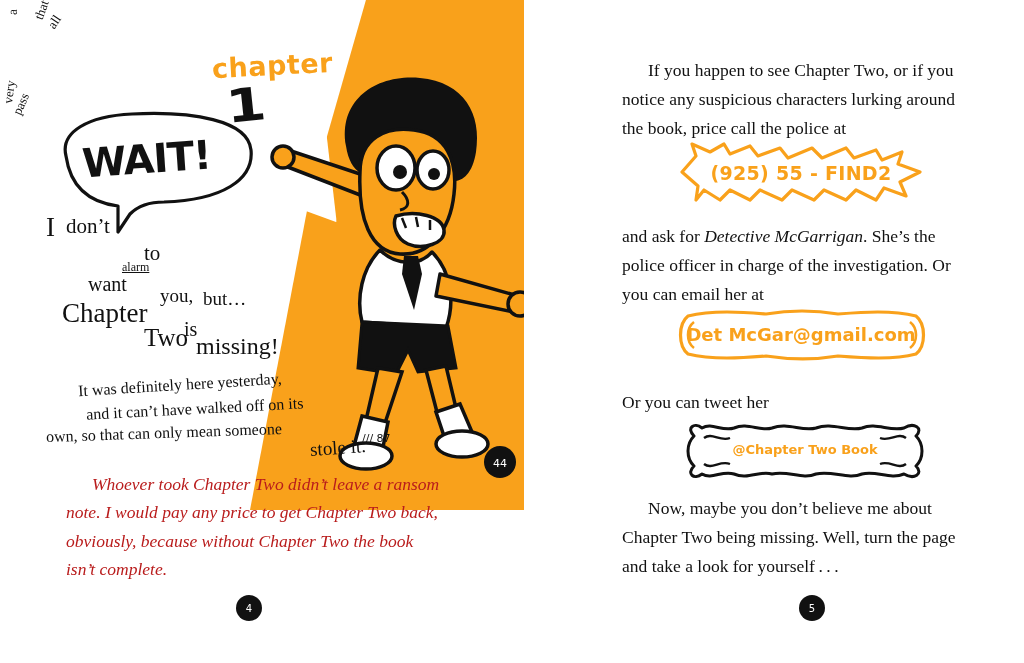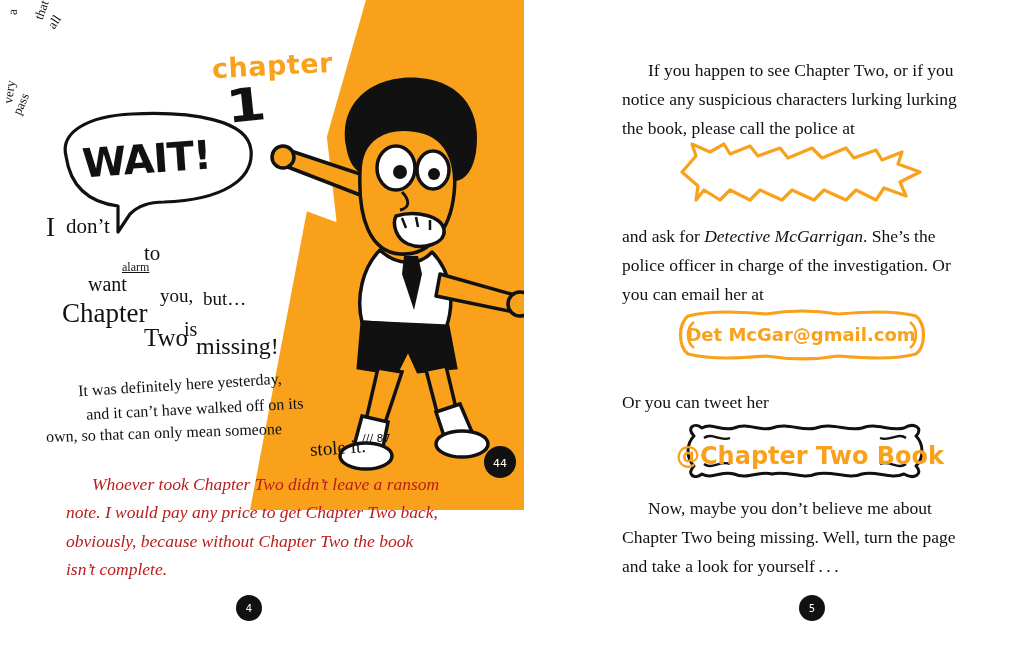--- a/index.html
+++ b/index.html
@@ -218,21 +218,21 @@
     position: absolute;
     width: 100%;
     text-align: center;
     font-family: "DejaVu Sans", sans-serif;
     font-weight: bold;
     color: #F9A11B;
     white-space: nowrap;
   }
   .sb-label { top: 20px; font-size: 19px; letter-spacing: 0.3px; }
   .rb-label { top: 16px; font-size: 18px; }
-  .fr-label { top: 22px; font-size: 24px; }
+  .fr-label { top: 22px; font-size: 13px; }
 
   em { font-style: italic; }
 
   
   .character { position:absolute; left:250px; top:60px; width:300px; height:440px; z-index:6; }
 </style>
 </head>
 <body>
 
 <div class="spread">
@@ -324,29 +324,30 @@
     <div class="scatter s-line3">own, so that can only  mean someone</div>
     <div class="scatter s-line4">stole it.</div>
 
     <div class="body-para-left">Whoever took Chapter Two didn’t leave a ransom note. I would pay any price to get Chapter Two back, obviously, because without Chapter Two the book isn’t complete.</div>
 
     <div class="page-num page-num-left">4</div>
   </div>
 
   <div class="page page-right">
 
-    <div class="r-para p1 indent">If you happen to see Chapter Two, or if you notice any suspicious characters lurking lurking the book, please call the police at</div>
+    <div class="r-para p1 indent">If you happen to see Chapter Two, or if you notice any suspicious characters lurking around the book, price call the police at</div>
 
     <div class="starburst">
       <svg width="250" height="62" viewBox="0 0 250 62">
         <path d="M6,30 L20,14 L16,2 L34,10 L48,2 L54,12 L74,4 L82,14 L104,6 L112,16 L136,6 L146,16
                  L170,6 L178,16 L200,8 L206,18 L226,10 L222,22 L244,30 L224,40 L230,54 L208,46
                  L200,58 L180,48 L170,58 L148,48 L138,58 L116,48 L106,58 L84,48 L74,58 L54,48
                  L44,58 L28,48 L20,58 L22,44 Z" fill="none" stroke="#F9A11B" stroke-width="3.2" stroke-linejoin="round"></path>
       </svg>
+      <div class="shape-label sb-label">(925) 55 - FIND2</div>
     </div>
 
     <div class="r-para p2">
       <span>and ask for </span><em>Detective McGarrigan</em><span>. She’s the police officer in charge of the investigation. Or you can email her at</span>
     </div>
 
     <div class="ribbon">
       <svg width="258" height="54" viewBox="0 0 258 54">
         <path d="M16,8 C6,16 6,38 16,46 C40,52 70,50 94,48 C120,52 142,52 166,48
                  C192,50 222,52 244,46 C254,38 254,16 244,8 C220,2 192,4 166,6

